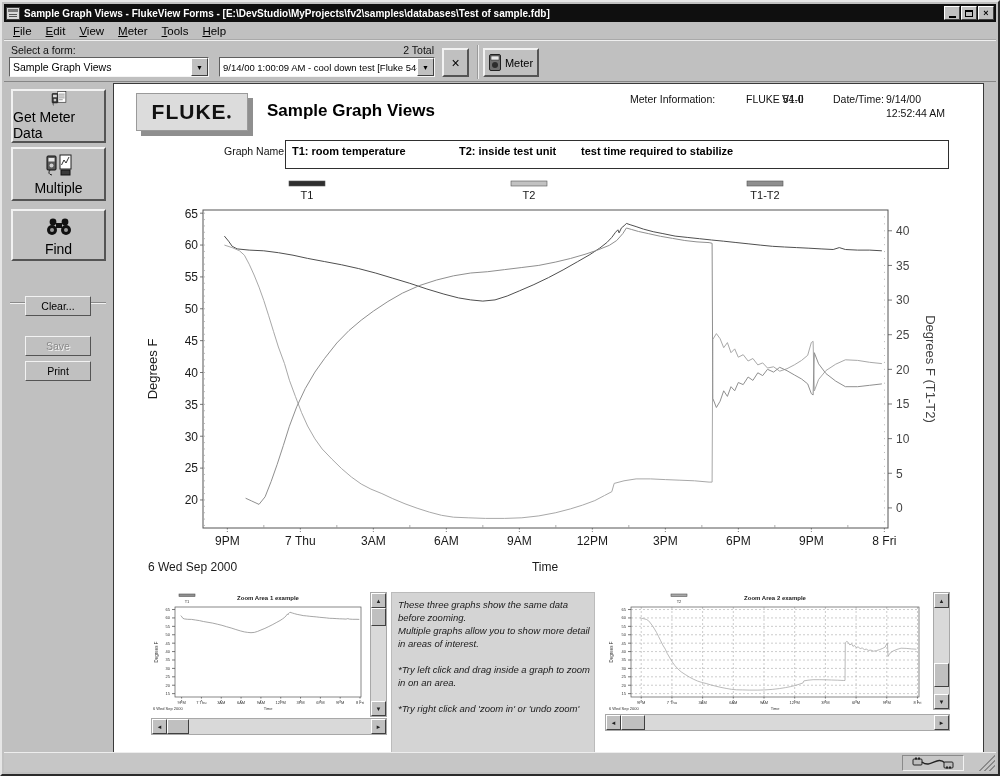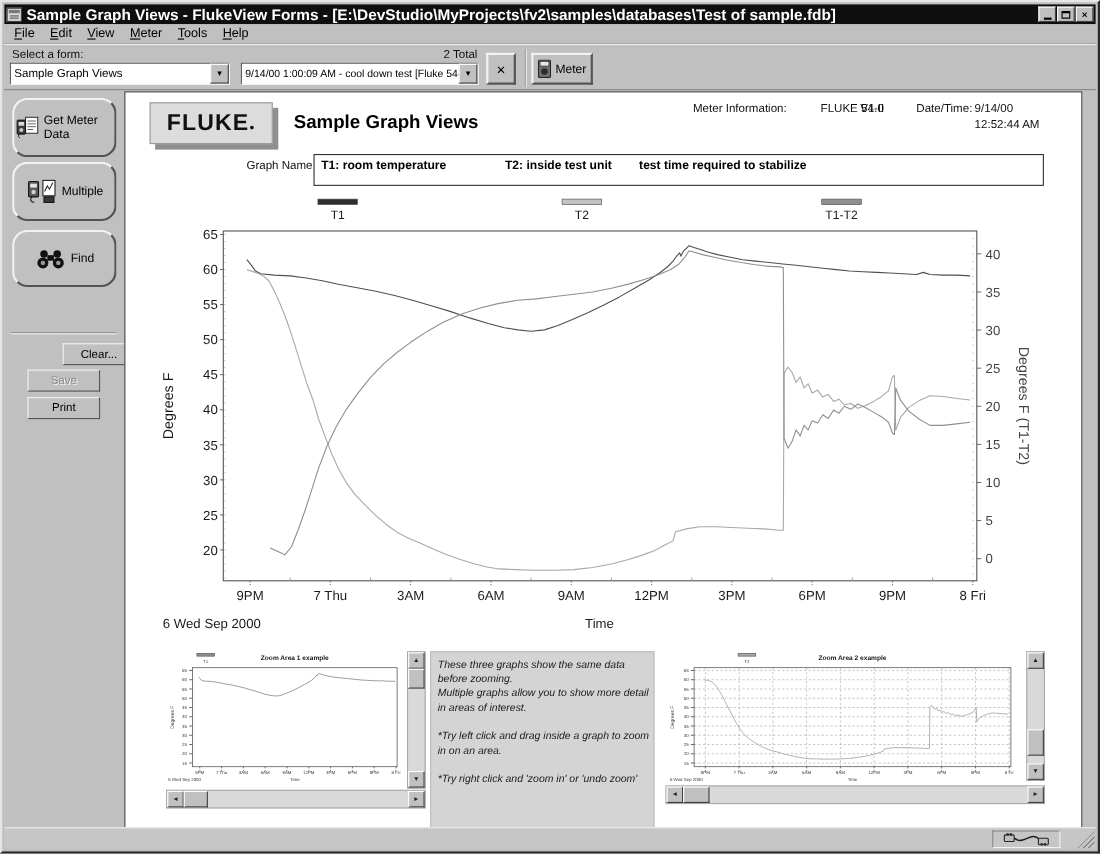--- a/index.html
+++ b/index.html
@@ -3,21 +3,21 @@
 <meta charset="utf-8">
 <style>
   html,body{margin:0;padding:0;background:#808080;}
   *{box-sizing:border-box;}
   body{font-family:"Liberation Sans",sans-serif;}
   .window{position:relative;width:1000px;height:776px;background:#c0c0c0;
     border-top:2px solid #e6e6e6;border-left:2px solid #e6e6e6;
     border-right:2px solid #2b2b2b;border-bottom:2px solid #2b2b2b;overflow:hidden;}
   .titlebar{position:absolute;left:2px;top:2px;right:2px;height:18px;background:#0f0f0f;
     display:flex;align-items:center;padding:0 2px;}
-  .title-text{color:#fff;font-size:14px;font-weight:bold;margin-left:4px;white-space:nowrap;overflow:hidden;flex:1;}
+  .title-text{color:#fff;font-size:10px;font-weight:bold;margin-left:4px;white-space:nowrap;overflow:hidden;flex:1;}
   .tb-btns{display:flex;gap:1px;}
   .tb-btn{width:16px;height:14px;background:#c0c0c0;border-top:1px solid #fff;border-left:1px solid #fff;
     border-right:1px solid #404040;border-bottom:1px solid #404040;display:flex;align-items:center;justify-content:center;
     font-size:9px;font-weight:bold;color:#000;line-height:1;}
   .glyph-min{width:7px;height:2px;background:#000;margin-top:7px;}
   .glyph-max{width:8px;height:7px;border:1px solid #000;border-top:2px solid #000;}
   .appicon{width:14px;height:13px;background:#d8d8d8;border:1px solid #404040;position:relative;}
   .appicon:before{content:"";position:absolute;left:1px;top:1px;right:1px;height:3px;background:#7a7a7a;}
   .appicon:after{content:"";position:absolute;left:2px;top:6px;width:8px;height:1px;background:#555;box-shadow:0 2px 0 #555;}
   .menubar{position:absolute;left:2px;top:20px;right:2px;height:18px;background:#c0c0c0;display:flex;align-items:center;padding-left:2px;border-bottom:1px solid #a9a9a9;}
@@ -31,21 +31,21 @@
   .combo-btn{width:17px;height:18px;background:#c0c0c0;border-top:1px solid #fff;border-left:1px solid #fff;
     border-right:1px solid #404040;border-bottom:1px solid #404040;display:flex;align-items:center;justify-content:center;
     font-size:7px;color:#000;}
   .push-btn{position:absolute;background:#c0c0c0;border-top:2px solid #f2f2f2;border-left:2px solid #f2f2f2;
     border-right:2px solid #545454;border-bottom:2px solid #545454;display:flex;align-items:center;justify-content:center;
     font-size:11px;color:#000;}
   .toolbar-sep{position:absolute;width:2px;background:#9a9a9a;border-right:1px solid #eee;}
   .sidebar{position:absolute;left:2px;top:81px;width:108px;bottom:22px;background:#c0c0c0;}
   .big-btn{position:absolute;left:7px;width:95px;background:#c0c0c0;border-top:2px solid #f2f2f2;border-left:2px solid #f2f2f2;
     border-right:2px solid #545454;border-bottom:2px solid #545454;
-    display:flex;flex-direction:row;align-items:center;justify-content:center;gap:3px;font-size:11px;color:#000;border-radius:14px;}
+    display:flex;flex-direction:column;align-items:center;justify-content:center;gap:3px;font-size:14px;color:#000;}
   .sep-line{position:absolute;left:6px;right:6px;height:2px;border-top:1px solid #8a8a8a;border-bottom:1px solid #f2f2f2;}
   .small-btn{position:absolute;left:21px;width:66px;height:20px;background:#c0c0c0;border-top:1px solid #f2f2f2;border-left:1px solid #f2f2f2;
     border-right:1px solid #545454;border-bottom:1px solid #545454;display:flex;align-items:center;justify-content:center;font-size:10.5px;color:#000;}
   .small-btn.disabled{color:#8a8a8a;text-shadow:1px 1px 0 #f4f4f4;}
   .form-area{position:absolute;left:111px;top:81px;width:871px;height:672px;background:#fff;border:1px solid #3a3a3a;overflow:hidden;}
   .fluke-logo{position:absolute;left:22px;top:9px;width:112px;height:38px;background:#dcdcdc;border:1px solid #9a9a9a;
     box-shadow:5px 5px 0 #8f8f8f;display:flex;align-items:center;justify-content:center;}
   .fluke-text{font-size:21px;font-weight:bold;letter-spacing:1px;color:#111;font-family:"Liberation Sans",sans-serif;}
   .fluke-dot{font-size:8px;vertical-align:baseline;}
   .form-title{position:absolute;left:153px;top:17px;font-size:17px;font-weight:bold;color:#000;}
@@ -165,21 +165,21 @@
           <circle cx="21" cy="8" r="3.4" fill="#111"></circle>
         <circle cx="8" cy="16" r="5" fill="#111"></circle>
           <circle cx="22" cy="16" r="5" fill="#111"></circle>
         <rect x="12" y="9" width="6" height="5" fill="#111"></rect>
         <circle cx="8" cy="16" r="2" fill="#9a9a9a"></circle>
           <circle cx="22" cy="16" r="2" fill="#9a9a9a"></circle>
       </svg>
       <span>Find</span>
     </div>
     <div class="sep-line" style="top:219px;"></div>
-    <div class="small-btn" style="top:229px;margin-left:32px;">
+    <div class="small-btn" style="top:213px;">
         <span>Clear...</span>
       </div>
     <div class="small-btn disabled" style="top:253px;">
         <span>Save</span>
       </div>
     <div class="small-btn" style="top:278px;">
         <span>Print</span>
       </div>
   </div>
 

